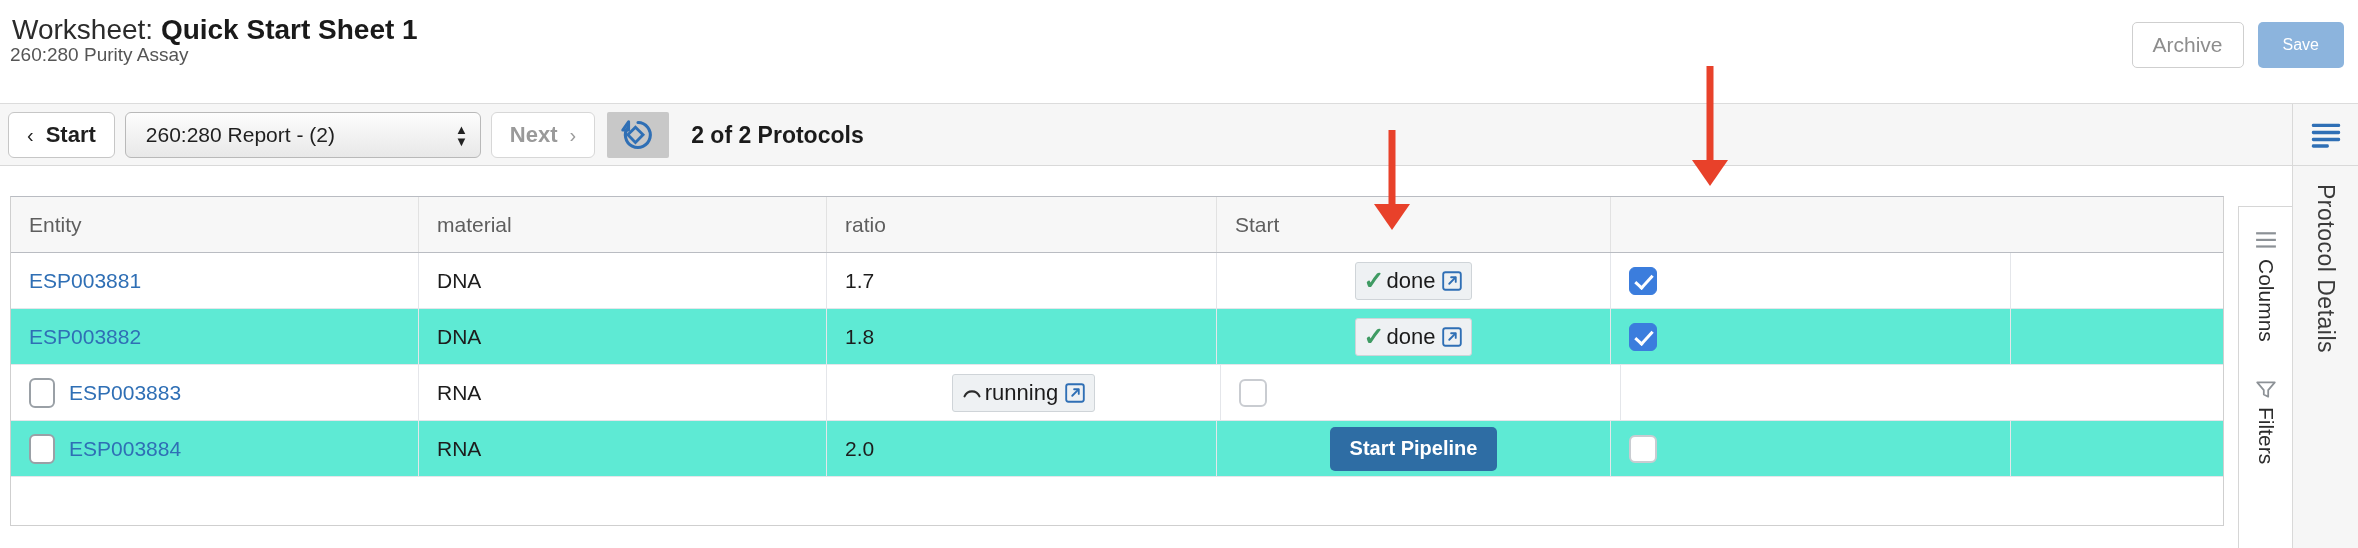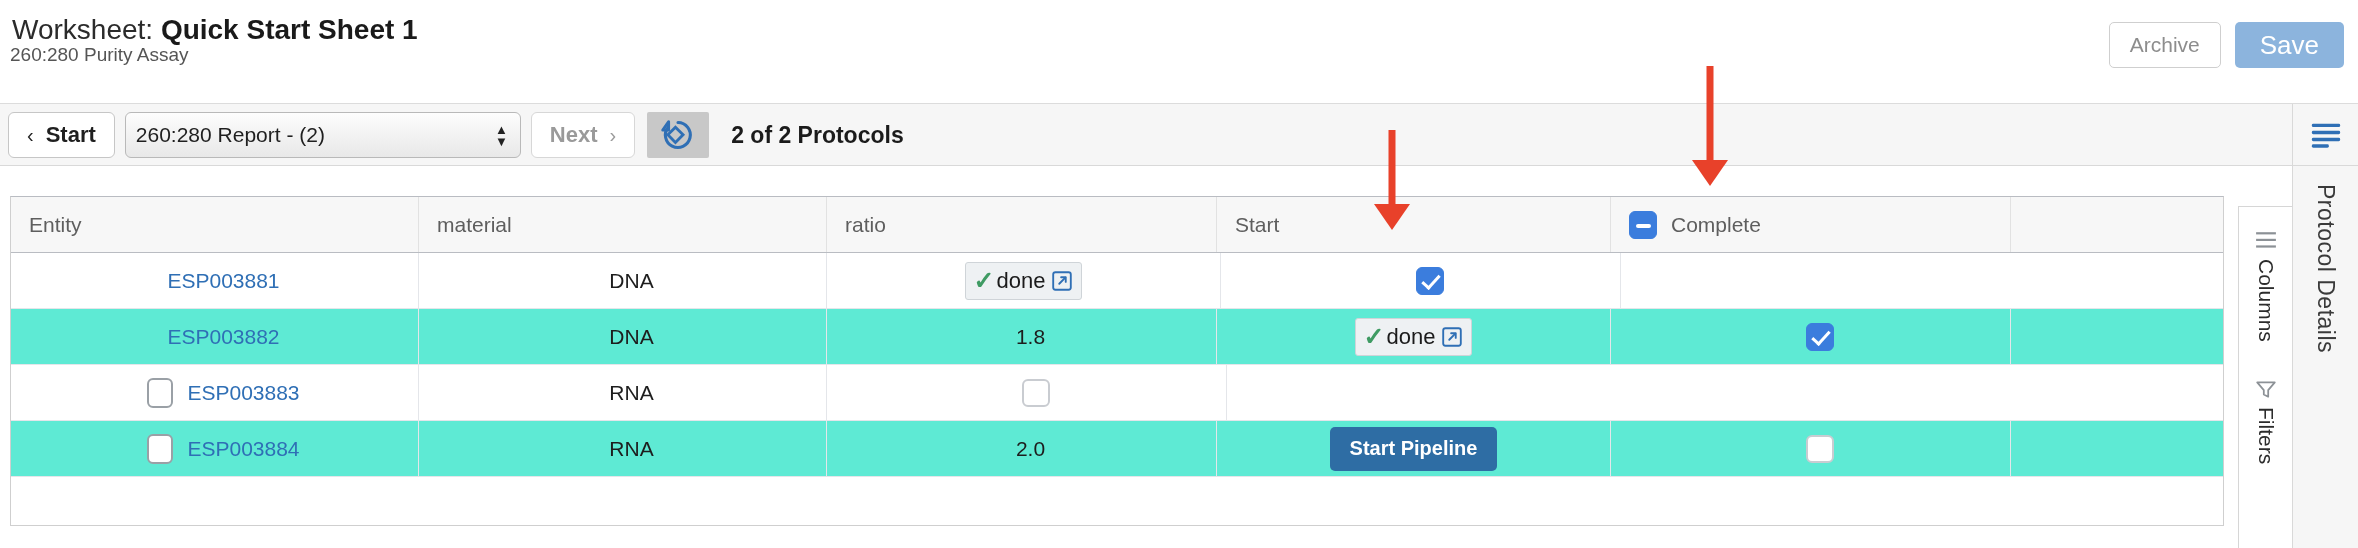--- a/index.html
+++ b/index.html
@@ -30,21 +30,21 @@
     position: absolute; right: 14px; top: 22px;
     display: flex; gap: 14px; align-items: center;
   }
   .btn-archive {
     height: 46px; padding: 0 20px; border: 1px solid #cfcfcf; border-radius: 5px;
     background: #fff; color: #8d8d8d; font-size: 21px; line-height: 44px;
     font-family: inherit; cursor: pointer;
   }
   .btn-save {
     height: 46px; padding: 0 24px; border: 1px solid transparent; border-radius: 5px;
-    background: #8cb4dd; color: #ffffff; font-size: 26px; line-height: 44px;
+    background: #8cb4dd; color: #ffffff; font-size: 16px; line-height: 44px;
     font-family: inherit; cursor: pointer;
   }
 
   
   .toolbar {
     position: absolute; left: 0; top: 104px; width: 2358px; height: 62px;
     background: #f6f6f6; border-bottom: 1px solid #d9d9d9;
   }
   .tb-inner { position: absolute; left: 8px; top: 8px; display: flex; align-items: center; gap: 0; }
   .btn-prev, .btn-next {
@@ -52,25 +52,25 @@
     height: 46px; padding: 0 18px;
     border: 1px solid #c6c6c6; border-radius: 6px;
     background: #ffffff; font-size: 22px; font-weight: 700;
     font-family: inherit; cursor: pointer;
   }
   .btn-prev { color: #1f1f1f; }
   .btn-next { color: #9a9a9a; border-color: #d7d7d7; margin-left: 10px; gap: 12px; }
   .chev { font-size: 20px; font-weight: 400; }
   .protocol-select {
     position: relative; margin-left: 10px;
-    width: 396px; height: 46px;
+    width: 356px; height: 46px;
     border: 1px solid #b9b9b9; border-radius: 6px;
     background: linear-gradient(#fdfdfd, #e8e8e8);
     display: flex; align-items: center;
-    font-size: 21px; color: #1f1f1f; padding-left: 10px;
+    font-size: 21px; color: #1f1f1f; padding-left: 20px;
     cursor: pointer;
   }
   .spin-arrows {
     position: absolute; right: 12px; top: 50%; transform: translateY(-50%);
     display: flex; flex-direction: column; gap: 3px; line-height: 0;
   }
   .spin-arrows i { font-style: normal; font-size: 13px; color: #222; line-height: 9px; }
   .refresh-btn {
     margin-left: 12px; width: 62px; height: 46px;
     background: #c8c8c8; border: none; border-radius: 2px;
@@ -128,21 +128,20 @@
     position: relative;
   }
   .hcell:last-child { border-right: none; }
   .grid-row { display: flex; height: 56px; border-bottom: 1px solid #e4e6ea; }
   .grid-row.alt { background: #5eead4; }
   .cell {
     display: flex; align-items: center;
     font-size: 21px; color: #1d1d1d;
     padding-left: 18px;
     border-right: 1px solid #e4e6ea;
-    justify-content: center;
   }
   .cell:last-child { border-right: none; }
   .c-entity { width: 408px; }
   .c-material { width: 408px; }
   .c-ratio { width: 390px; }
   .c-start { width: 394px; justify-content: center; padding-left: 0; }
   .c-complete { width: 400px; }
   .c-pad { flex: 1 1 auto; }
 
   .entity-link { color: #2f6fb5; text-decoration: none; cursor: pointer; }
@@ -283,32 +282,29 @@
     </div>
   </div>
 
   <div class="grid-wrap">
 
     <div class="grid-header">
       <div class="hcell c-entity">Entity</div>
       <div class="hcell c-material">material</div>
       <div class="hcell c-ratio">ratio</div>
       <div class="hcell c-start" style="padding-left:18px; justify-content:flex-start;">Start</div>
-      <div class="hcell c-complete">
-        <span class="cb indeterminate"></span>
-        <span>Complete</span>
-      </div>
       <div class="hcell c-pad"></div>
     </div>
 
     <div class="grid-row">
       <div class="cell c-entity">
         <a class="entity-link">ESP003881</a>
       </div>
       <div class="cell c-material">DNA</div>
+      <div class="cell c-ratio">1.7</div>
       <div class="cell c-start">
         <span class="status-pill">
           <span class="check-green">✓</span>
           <span>done</span>
           <span class="ext-link">
             <svg width="22" height="22" viewBox="0 0 20 20">
               <rect x="2" y="2" width="16" height="16" rx="2" fill="none" stroke="#2f6fb5" stroke-width="1.7"></rect>
               <path d="M7.5 12.5 L13 7" stroke="#2f6fb5" stroke-width="1.7" stroke-linecap="round"></path>
               <path d="M9.2 6.6 H13.4 V10.8" fill="none" stroke="#2f6fb5" stroke-width="1.7" stroke-linecap="round" stroke-linejoin="round"></path>
             </svg>
@@ -345,20 +341,37 @@
       </div>
       <div class="cell c-pad"></div>
     </div>
 
     <div class="grid-row">
       <div class="cell c-entity">
         <span class="row-cb"></span>
         <a class="entity-link">ESP003883</a>
       </div>
       <div class="cell c-material">RNA</div>
+      <div class="cell c-start">
+        <span class="status-pill">
+          <span class="spinner-arc">
+            <svg width="22" height="22" viewBox="0 0 20 20">
+              <path d="M3.2 13 A7.4 7.4 0 0 1 16.8 13" fill="none" stroke="#2b2b2b" stroke-width="1.9" stroke-linecap="round"></path>
+            </svg>
+          </span>
+          <span>running</span>
+          <span class="ext-link">
+            <svg width="22" height="22" viewBox="0 0 20 20">
+              <rect x="2" y="2" width="16" height="16" rx="2" fill="none" stroke="#2f6fb5" stroke-width="1.7"></rect>
+              <path d="M7.5 12.5 L13 7" stroke="#2f6fb5" stroke-width="1.7" stroke-linecap="round"></path>
+              <path d="M9.2 6.6 H13.4 V10.8" fill="none" stroke="#2f6fb5" stroke-width="1.7" stroke-linecap="round" stroke-linejoin="round"></path>
+            </svg>
+          </span>
+        </span>
+      </div>
       <div class="cell c-complete">
         <span class="cb empty"></span>
       </div>
       <div class="cell c-pad"></div>
     </div>
 
     <div class="grid-row alt">
       <div class="cell c-entity">
         <span class="row-cb"></span>
         <a class="entity-link">ESP003884</a>

